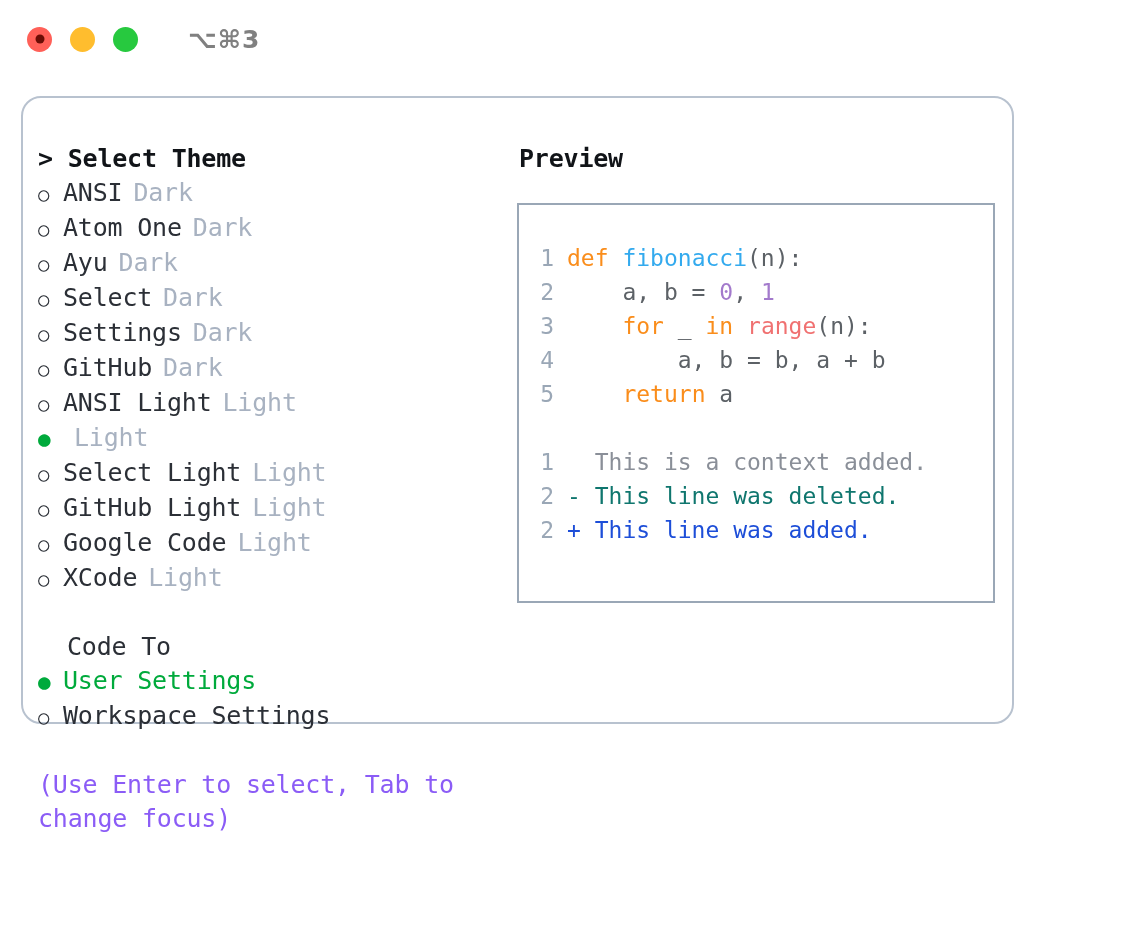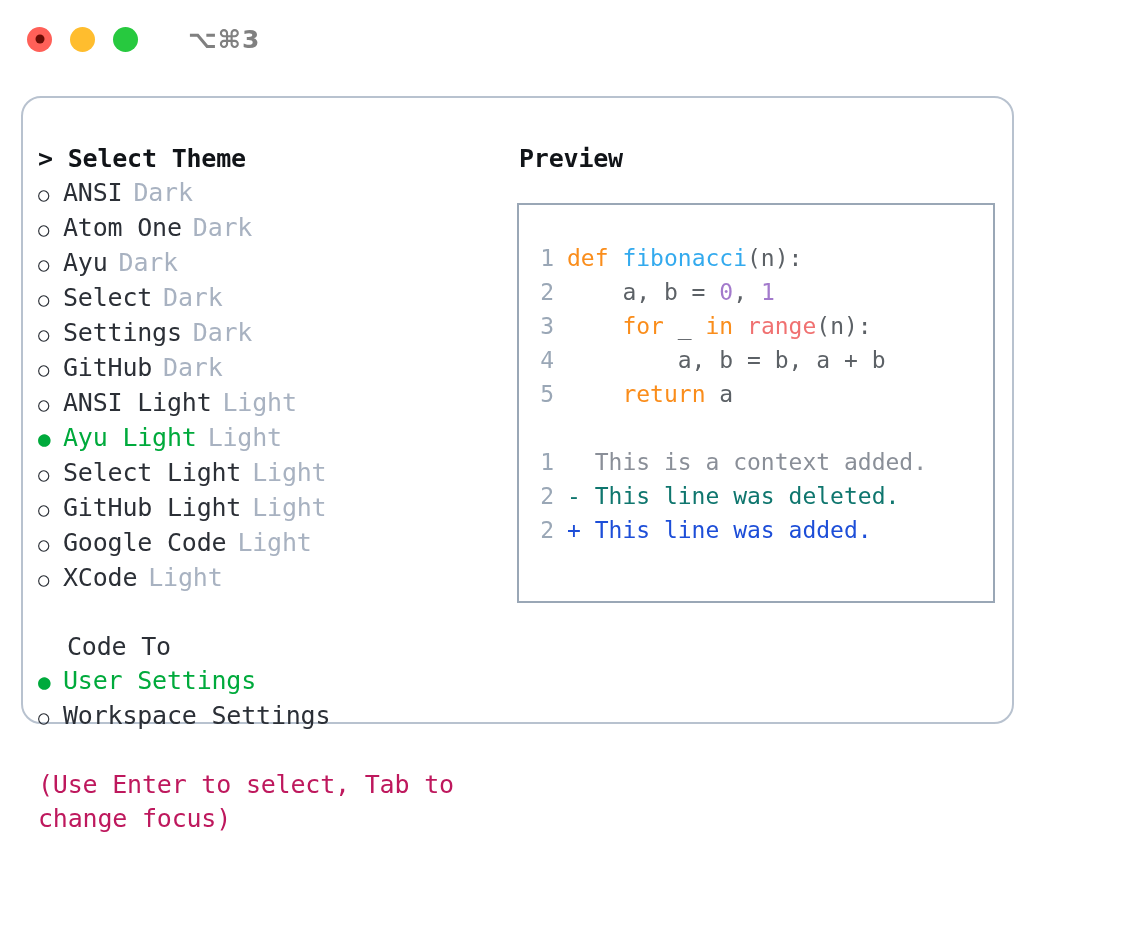--- a/index.html
+++ b/index.html
@@ -117,21 +117,21 @@
     color: #2b2f36;
     line-height: 34px;
     padding-left: 29px;
     white-space: pre;
     letter-spacing: -0.2px;
   }
   .spacer-lg { height: 34px; }
 
   .hint {
     font-size: 25px;
-    color: #be185d;
+    color: #8b5cf6;
     line-height: 34px;
     letter-spacing: -0.2px;
     width: 420px;
   }
 
   
   .preview-title {
     font-size: 25px;
     font-weight: bold;
     color: #111418;
@@ -195,21 +195,21 @@
           <div class="menu-title">&gt; Select Theme</div>
 
           <div id="theme-list">
               <div class="opt"><span class="bullet">○</span><span class="opt-label">ANSI</span><span class="opt-variant">Dark</span></div>
               <div class="opt"><span class="bullet">○</span><span class="opt-label">Atom One</span><span class="opt-variant">Dark</span></div>
               <div class="opt"><span class="bullet">○</span><span class="opt-label">Ayu</span><span class="opt-variant">Dark</span></div>
               <div class="opt"><span class="bullet">○</span><span class="opt-label">Select</span><span class="opt-variant">Dark</span></div>
               <div class="opt"><span class="bullet">○</span><span class="opt-label">Settings</span><span class="opt-variant">Dark</span></div>
               <div class="opt"><span class="bullet">○</span><span class="opt-label">GitHub</span><span class="opt-variant">Dark</span></div>
               <div class="opt"><span class="bullet">○</span><span class="opt-label">ANSI Light</span><span class="opt-variant">Light</span></div>
-              <div class="opt selected"><span class="bullet">●</span><span class="opt-label">Ayu Light</span><span class="opt-variant">Light</span></div>
+              <div class="opt selected"><span class="bullet">●</span><span class="opt-variant">Light</span></div>
               <div class="opt"><span class="bullet">○</span><span class="opt-label">Select Light</span><span class="opt-variant">Light</span></div>
               <div class="opt"><span class="bullet">○</span><span class="opt-label">GitHub Light</span><span class="opt-variant">Light</span></div>
               <div class="opt"><span class="bullet">○</span><span class="opt-label">Google Code</span><span class="opt-variant">Light</span></div>
               <div class="opt"><span class="bullet">○</span><span class="opt-label">XCode</span><span class="opt-variant">Light</span></div>
             </div>
 
           <div class="spacer-lg"></div>
 
           <div class="section-head">Code To</div>
 

